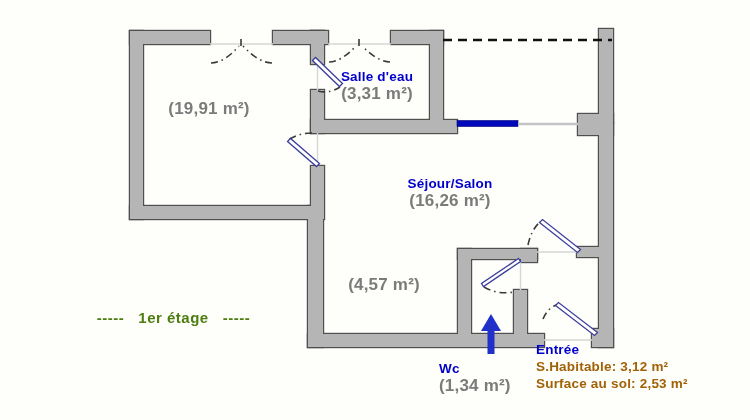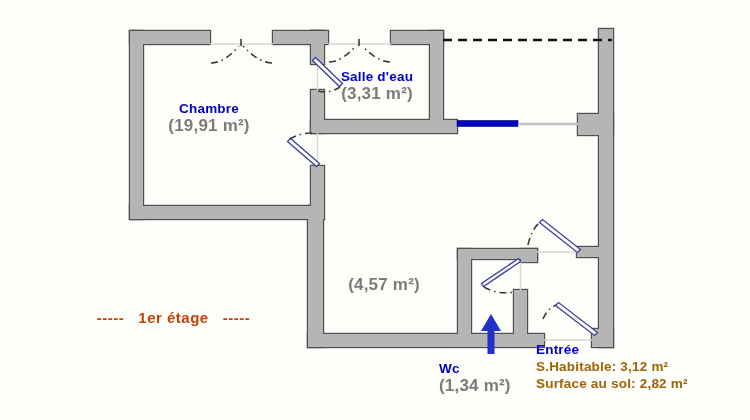--- a/index.html
+++ b/index.html
@@ -8,21 +8,21 @@
     font-family:"Liberation Sans", sans-serif;font-weight:bold;overflow:hidden;
   }
   .stage svg{position:absolute;left:0;top:0;}
   .lbl{position:absolute;text-align:center;line-height:17px;letter-spacing:.2px;}
   .lbl.left{text-align:left;}
   .rname{color:#0000cc;font-size:13.5px;white-space:nowrap;}
   .rarea{color:#7b7b7b;font-size:17px;white-space:nowrap;}
   .summary-line{color:#a16207;font-size:13.5px;white-space:nowrap;line-height:17px;}
   .floor-label{
     position:absolute;left:86px;top:309px;width:175px;text-align:center;
-    color:#c2410c;font-size:15px;white-space:pre;letter-spacing:.5px;
+    color:#4d7c0f;font-size:15px;white-space:pre;letter-spacing:.5px;
   }
 </style>
 </head>
 <body>
 
 <div class="stage">
 
   <svg width="750" height="420" viewBox="0 0 750 420">
     <defs>
       <g id="walls">
@@ -98,43 +98,46 @@
       <path d="M555.5 305.5 L594.5 335.5 L597.5 332.5 L558.5 302.5 Z"></path>
     </g>
 
     <g fill="#2030c8">
       <rect x="487.5" y="330" width="7" height="24"></rect>
       <path d="M491 314 L481 331 L501 331 Z"></path>
     </g>
   </svg>
 
   <div class="lbl" style="left:129px;top:100px;width:160px">
-    <div class="rname">Chambre</div>
     <div class="rarea">(19,91 m²)</div>
   </div>
 
   <div class="lbl" style="left:307px;top:68px;width:140px">
     <div class="rname">Salle d'eau</div>
     <div class="rarea">(3,31 m²)</div>
   </div>
 
   <div class="lbl" style="left:455px;top:64px;width:140px">
   </div>
 
+  <div class="lbl" style="left:370px;top:175px;width:160px">
+    <div class="rname">Séjour/Salon</div>
+    <div class="rarea">(16,26 m²)</div>
+  </div>
 
   <div class="lbl" style="left:314px;top:276px;width:140px">
     <div class="rarea">(4,57 m²)</div>
   </div>
 
   <div class="lbl left" style="left:439px;top:360px;width:110px">
     <div class="rname">Wc</div>
     <div class="rarea">(1,34 m²)</div>
   </div>
 
   <div class="lbl left" style="left:536px;top:341px;width:210px">
     <div class="rname">Entrée</div>
     <div class="summary-line">S.Habitable: 3,12 m²</div>
-    <div class="summary-line">Surface au sol: 2,82 m²</div>
+    <div class="summary-line">Surface au sol: 2,53 m²</div>
   </div>
 
   <div class="floor-label">-----   1er étage   -----</div>
 
 </div>
 
 </body></html>

